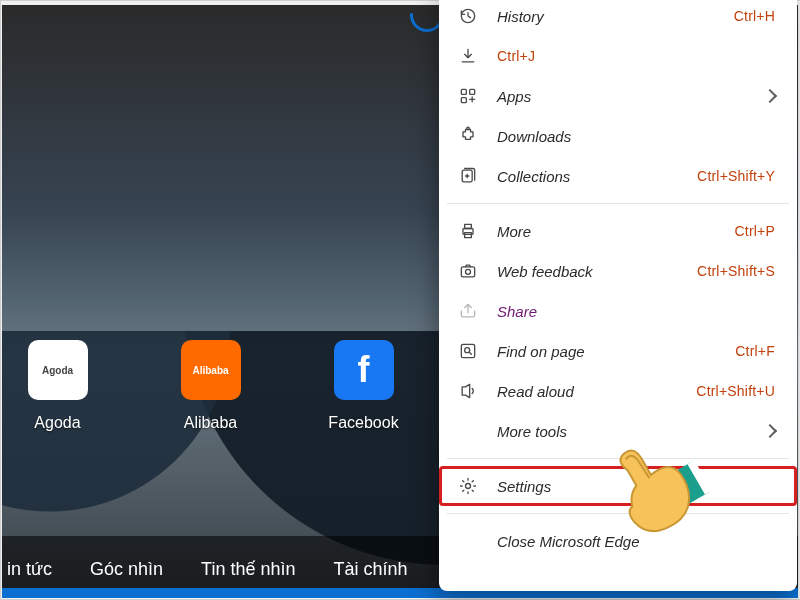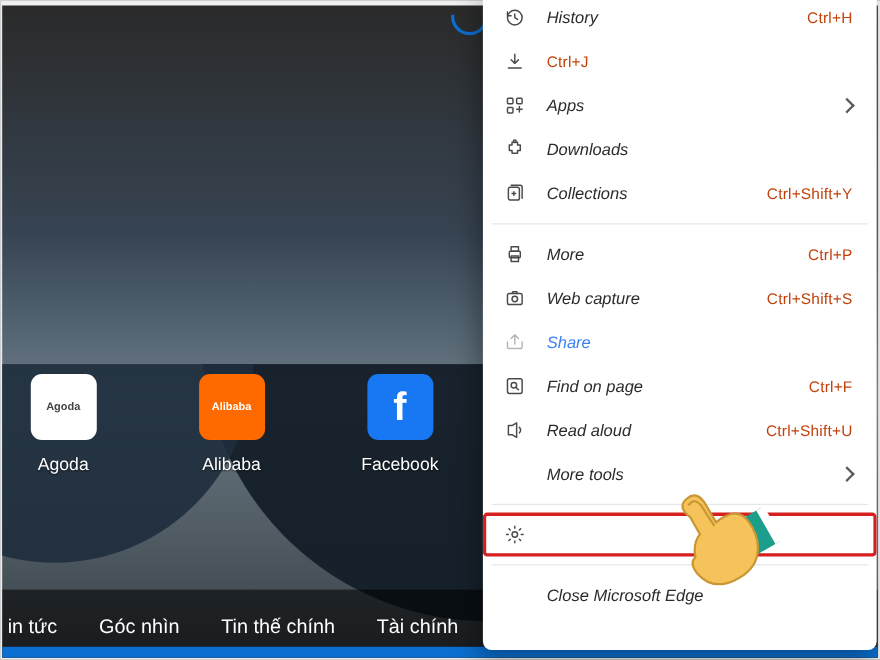--- a/index.html
+++ b/index.html
@@ -68,21 +68,21 @@
     background:#fff; border-radius:0 0 8px 8px;
     box-shadow: -4px 8px 24px rgba(0,0,0,.35);
     padding:6px 0 2px 0;
   }
   .menu-scroll{ position:absolute; left:0; right:0; top:0; bottom:0; overflow:hidden;}
   .menu-item{
     display:flex; align-items:center;
     height:40px; padding:0 22px 0 18px;
     font-size:15px; color:#2b2b2b; cursor:pointer; position:relative;
   }
-  .menu-item.disabled{ color:#3b82f6; cursor:default;}
+  .menu-item.disabled{ color:#701a75; cursor:default;}
   .mi-icon{ width:22px; height:22px; margin-right:18px; flex:0 0 22px; display:flex; align-items:center; justify-content:center;}
   .mi-label{ flex:1 1 auto; white-space:nowrap;font-style:italic;}
   .mi-kbd{ font-size:14px; color:#c2410c; letter-spacing:.2px;}
   .mi-chevron{ width:10px; height:10px; border-right:2px solid #5b5b5b; border-bottom:2px solid #5b5b5b; transform:rotate(-45deg); margin-left:10px; flex:0 0 auto;}
   .divider{ height:1px; background:#e4e4e4; margin:7px 8px;}
   .menu-item.highlight{
     outline:3px solid #d61f1f; outline-offset:-3px; border-radius:4px;
   }
   
   .scrollbar{
@@ -115,21 +115,21 @@
         <div class="tile">
           <div class="chip facebook"></div>
           <div class="label">Facebook</div>
         </div>
       </div>
 
     <div class="feed-tabs">
       <div class="feed-tabs-inner">
           <span>in tức</span>
           <span>Góc nhìn</span>
-          <span>Tin thế chính</span>
+          <span>Tin thế nhìn</span>
           <span>Tài chính</span>
         </div>
     </div>
   </div>
 
   <div class="menu">
     <div class="menu-scroll">
         <div class="menu-item">
           <span class="mi-icon">
             <svg viewBox="0 0 24 24" width="20" height="20">
@@ -195,21 +195,21 @@
           <span class="mi-kbd">Ctrl+P</span>
         </div>
         <div class="menu-item">
           <span class="mi-icon">
             <svg viewBox="0 0 24 24" width="20" height="20">
               <rect x="4" y="7" width="16" height="12" rx="2" fill="none" stroke="#4a4a4a" stroke-width="1.6" stroke-linecap="round" stroke-linejoin="round"></rect>
               <circle cx="12" cy="13" r="3" fill="none" stroke="#4a4a4a" stroke-width="1.6" stroke-linecap="round" stroke-linejoin="round"></circle>
               <path d="M9 7l1-2h4l1 2" fill="none" stroke="#4a4a4a" stroke-width="1.6" stroke-linecap="round" stroke-linejoin="round"></path>
             </svg>
           </span>
-          <span class="mi-label">Web capture</span>
+          <span class="mi-label">Web feedback</span>
           <span class="mi-kbd">Ctrl+Shift+S</span>
         </div>
         <div class="menu-item disabled">
           <span class="mi-icon">
             <svg viewBox="0 0 24 24" width="20" height="20">
               <path d="M4 12v5a2 2 0 0 0 2 2h12a2 2 0 0 0 2-2v-5" fill="none" stroke="#b7b7b7" stroke-width="1.6" stroke-linecap="round" stroke-linejoin="round"></path>
               <path d="M12 4v10m0-10l-4 4m4-4l4 4" fill="none" stroke="#b7b7b7" stroke-width="1.6" stroke-linecap="round" stroke-linejoin="round"></path>
             </svg>
           </span>
           <span class="mi-label">Share</span>
@@ -241,20 +241,21 @@
           <span class="mi-chevron"></span>
         </div>
         <div class="divider"></div>
         <div class="menu-item highlight">
           <span class="mi-icon">
             <svg viewBox="0 0 24 24" width="20" height="20">
               <circle cx="12" cy="12" r="3" fill="none" stroke="#4a4a4a" stroke-width="1.6" stroke-linecap="round" stroke-linejoin="round"></circle>
               <path d="M12 3v2M12 19v2M3 12h2M19 12h2M5.6 5.6l1.4 1.4M17 17l1.4 1.4M18.4 5.6L17 7M7 17l-1.4 1.4" fill="none" stroke="#4a4a4a" stroke-width="1.6" stroke-linecap="round" stroke-linejoin="round"></path>
             </svg>
           </span>
+          <span class="mi-label">Settings</span>
         </div>
         <div class="divider"></div>
         <div class="menu-item">
           <span class="mi-icon"></span>
           <span class="mi-label">Close Microsoft Edge</span>
         </div>
       </div>
   </div>
 
   <div class="scrollbar">

